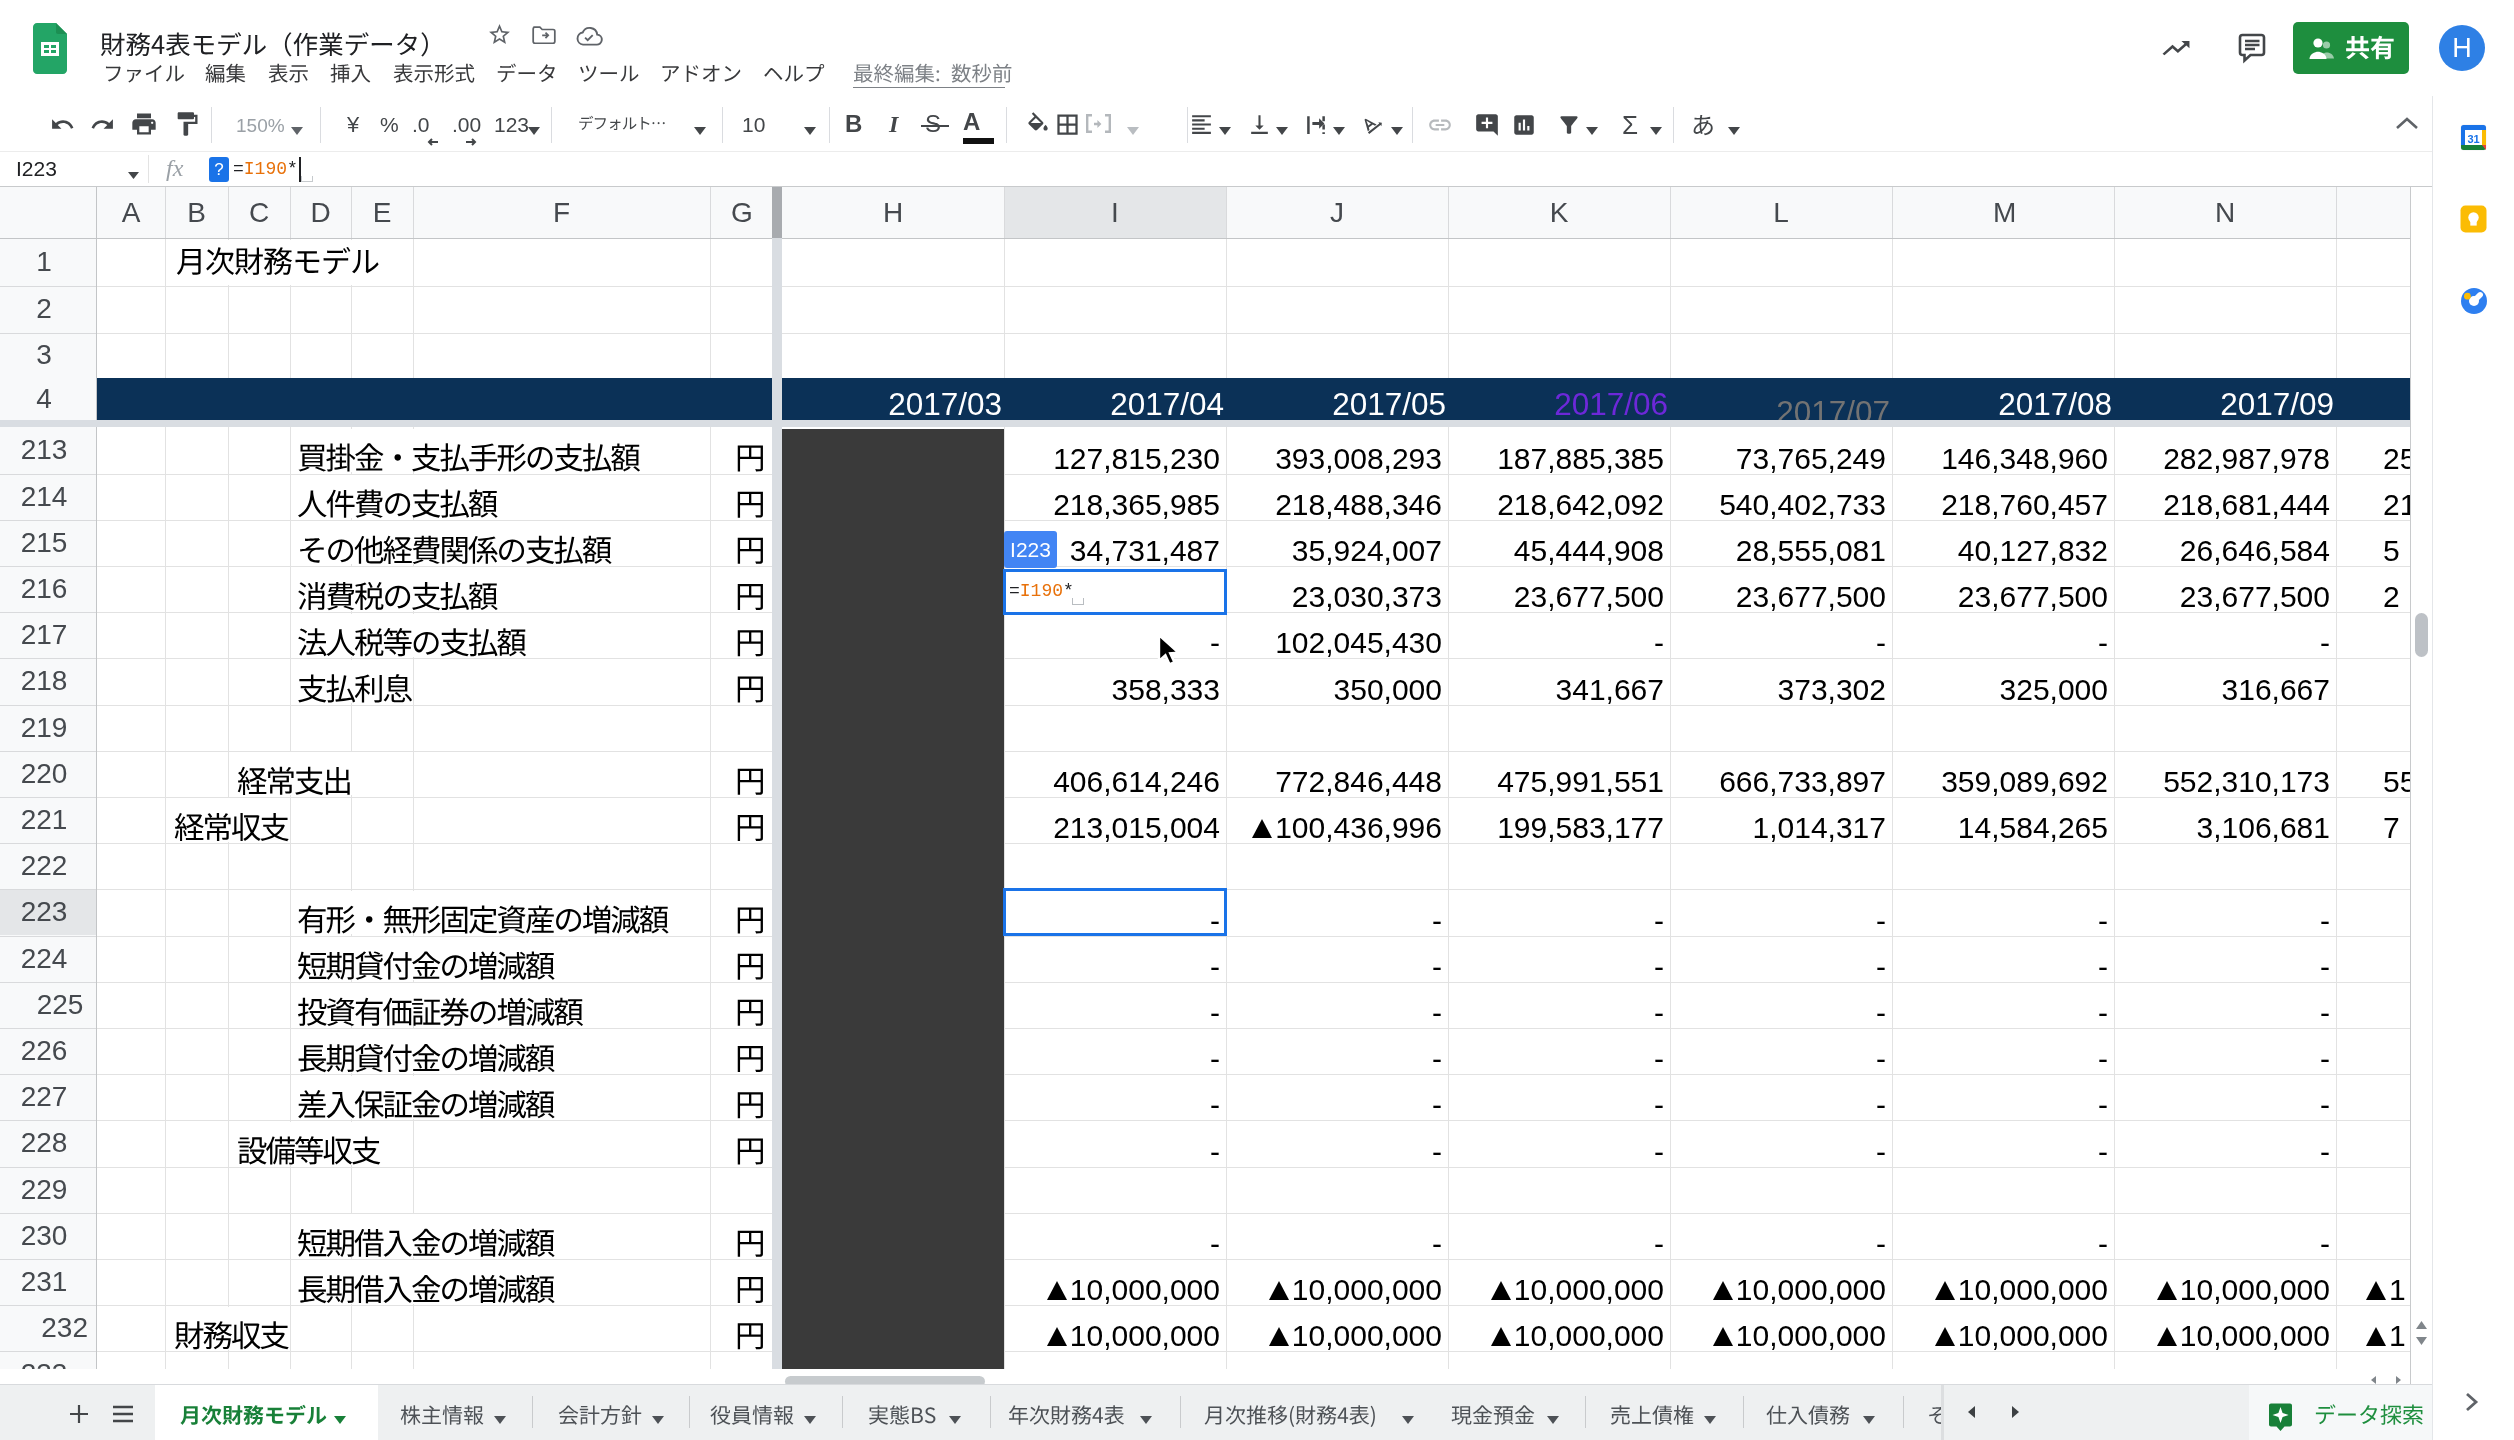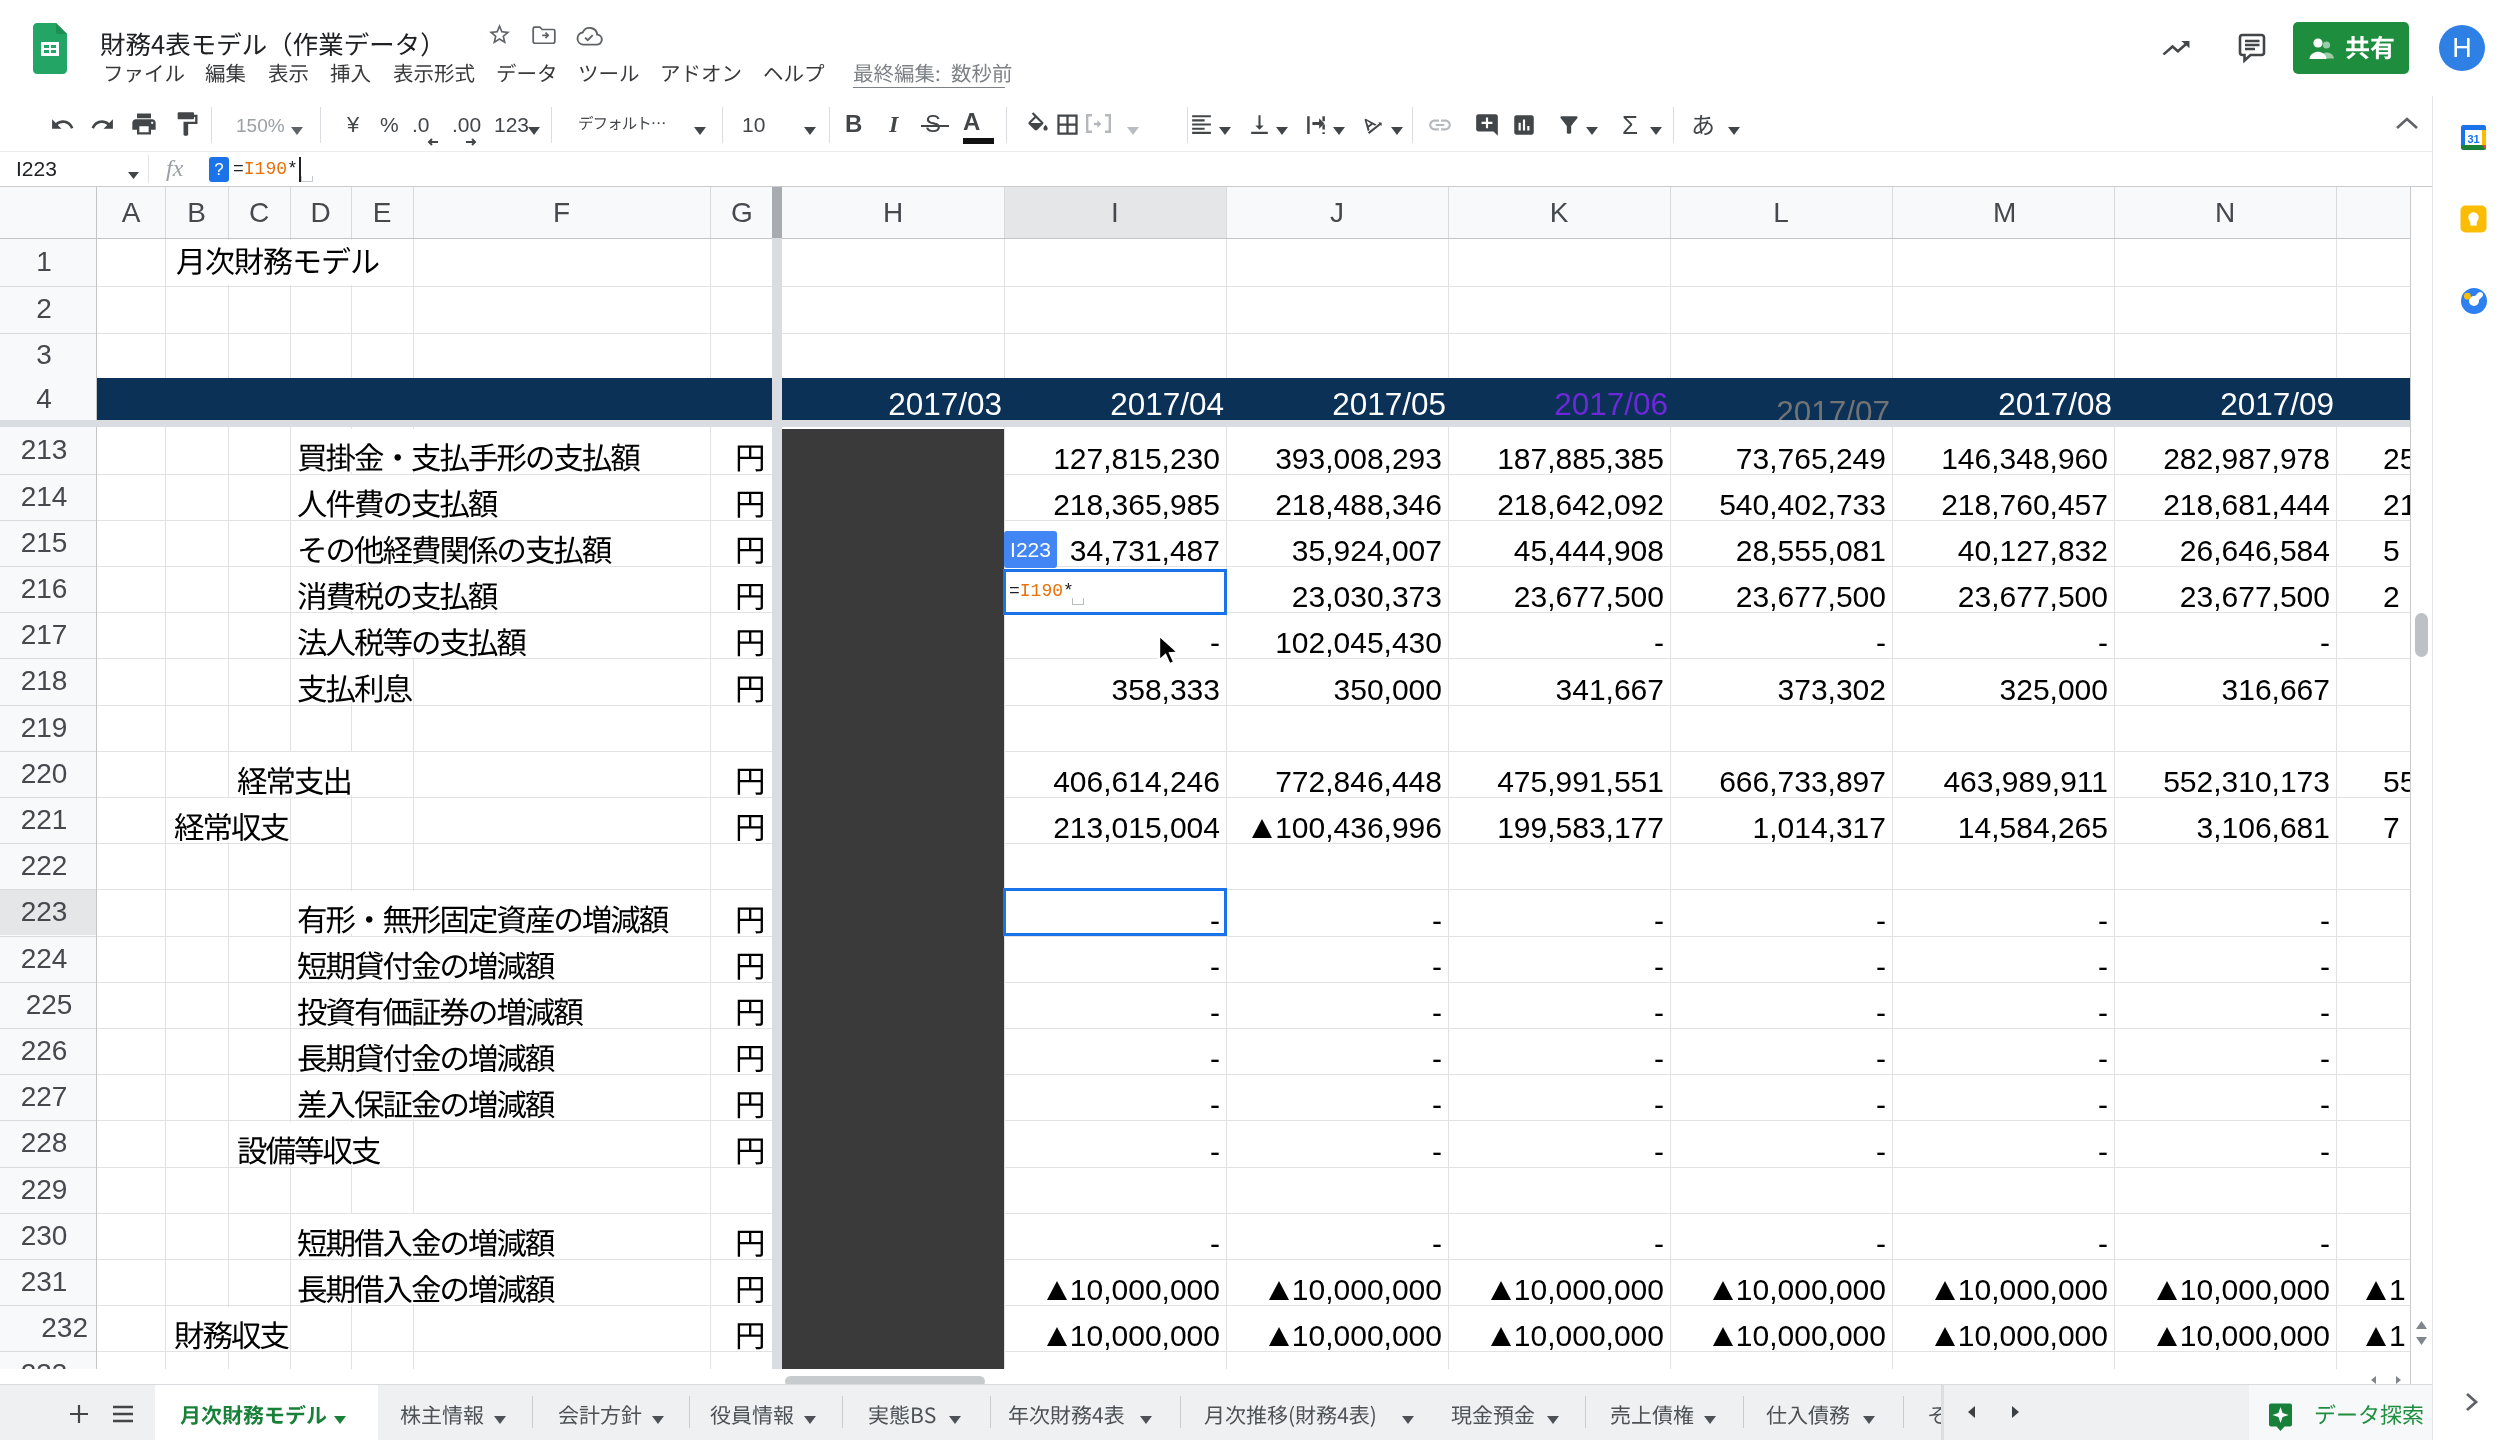--- a/index.html
+++ b/index.html
@@ -35,21 +35,21 @@
     <div style="position:absolute;left:0px;top:528.8px;font-size:28px;line-height:28px;color:#45494e;font-family:'Liberation Sans',sans-serif;white-space:pre;"><span style="display:inline-block;width:88px;text-align:center">215</span></div>
     <div style="position:absolute;left:0px;top:575px;font-size:28px;line-height:28px;color:#45494e;font-family:'Liberation Sans',sans-serif;white-space:pre;"><span style="display:inline-block;width:88px;text-align:center">216</span></div>
     <div style="position:absolute;left:0px;top:621.2px;font-size:28px;line-height:28px;color:#45494e;font-family:'Liberation Sans',sans-serif;white-space:pre;"><span style="display:inline-block;width:88px;text-align:center">217</span></div>
     <div style="position:absolute;left:0px;top:667.4px;font-size:28px;line-height:28px;color:#45494e;font-family:'Liberation Sans',sans-serif;white-space:pre;"><span style="display:inline-block;width:88px;text-align:center">218</span></div>
     <div style="position:absolute;left:0px;top:713.6px;font-size:28px;line-height:28px;color:#45494e;font-family:'Liberation Sans',sans-serif;white-space:pre;"><span style="display:inline-block;width:88px;text-align:center">219</span></div>
     <div style="position:absolute;left:0px;top:759.8px;font-size:28px;line-height:28px;color:#45494e;font-family:'Liberation Sans',sans-serif;white-space:pre;"><span style="display:inline-block;width:88px;text-align:center">220</span></div>
     <div style="position:absolute;left:0px;top:806px;font-size:28px;line-height:28px;color:#45494e;font-family:'Liberation Sans',sans-serif;white-space:pre;"><span style="display:inline-block;width:88px;text-align:center">221</span></div>
     <div style="position:absolute;left:0px;top:852.2px;font-size:28px;line-height:28px;color:#45494e;font-family:'Liberation Sans',sans-serif;white-space:pre;"><span style="display:inline-block;width:88px;text-align:center">222</span></div>
     <div style="position:absolute;left:0px;top:898.4px;font-size:28px;line-height:28px;color:#45494e;font-family:'Liberation Sans',sans-serif;white-space:pre;"><span style="display:inline-block;width:88px;text-align:center">223</span></div>
     <div style="position:absolute;left:0px;top:944.6px;font-size:28px;line-height:28px;color:#45494e;font-family:'Liberation Sans',sans-serif;white-space:pre;"><span style="display:inline-block;width:88px;text-align:center">224</span></div>
-    <div style="position:absolute;left:5px;top:990.8px;font-size:28px;line-height:28px;color:#45494e;font-family:'Liberation Sans',sans-serif;white-space:pre;"><span style="display:inline-block;width:88px;text-align:center">225</span></div>
+    <div style="position:absolute;left:16px;top:990.8px;font-size:28px;line-height:28px;color:#45494e;font-family:'Liberation Sans',sans-serif;white-space:pre;"><span style="display:inline-block;width:88px;text-align:center">225</span></div>
     <div style="position:absolute;left:0px;top:1037px;font-size:28px;line-height:28px;color:#45494e;font-family:'Liberation Sans',sans-serif;white-space:pre;"><span style="display:inline-block;width:88px;text-align:center">226</span></div>
     <div style="position:absolute;left:0px;top:1083.2px;font-size:28px;line-height:28px;color:#45494e;font-family:'Liberation Sans',sans-serif;white-space:pre;"><span style="display:inline-block;width:88px;text-align:center">227</span></div>
     <div style="position:absolute;left:0px;top:1129.4px;font-size:28px;line-height:28px;color:#45494e;font-family:'Liberation Sans',sans-serif;white-space:pre;"><span style="display:inline-block;width:88px;text-align:center">228</span></div>
     <div style="position:absolute;left:0px;top:1175.6px;font-size:28px;line-height:28px;color:#45494e;font-family:'Liberation Sans',sans-serif;white-space:pre;"><span style="display:inline-block;width:88px;text-align:center">229</span></div>
     <div style="position:absolute;left:0px;top:1221.8px;font-size:28px;line-height:28px;color:#45494e;font-family:'Liberation Sans',sans-serif;white-space:pre;"><span style="display:inline-block;width:88px;text-align:center">230</span></div>
     <div style="position:absolute;left:0px;top:1268px;font-size:28px;line-height:28px;color:#45494e;font-family:'Liberation Sans',sans-serif;white-space:pre;"><span style="display:inline-block;width:88px;text-align:center">231</span></div>
     <div style="position:absolute;left:0px;top:1314.2px;font-size:28px;line-height:28px;color:#45494e;font-family:'Liberation Sans',sans-serif;white-space:pre;"><span style="display:inline-block;width:88px;text-align:right">232</span></div>
     <div style="position:absolute;left:0px;top:1360.4px;font-size:28px;line-height:28px;color:#45494e;font-family:'Liberation Sans',sans-serif;white-space:pre;"><span style="display:inline-block;width:88px;text-align:center">233</span></div>
     <div style="position:absolute;left:165px;top:238px;width:1px;height:140.3px;background:#e2e2e2;"></div>
     <div style="position:absolute;left:228px;top:238px;width:1px;height:140.3px;background:#e2e2e2;"></div>
@@ -235,21 +235,21 @@
     <div style="position:absolute;right:628px;top:1136.5px;font-size:30px;line-height:30px;color:#000;font-family:'Liberation Sans',sans-serif;white-space:pre;">-</div>
     <div style="position:absolute;right:628px;top:1228.9px;font-size:30px;line-height:30px;color:#000;font-family:'Liberation Sans',sans-serif;white-space:pre;">-</div>
     <div style="position:absolute;right:628px;top:1275.1px;font-size:30px;line-height:30px;color:#000;font-family:'Liberation Sans',sans-serif;white-space:pre;"><span style="display:inline-block;width:0;height:0;border-left:10.5px solid transparent;border-right:10.5px solid transparent;border-bottom:19px solid #000;margin-right:3px"></span>10,000,000</div>
     <div style="position:absolute;right:628px;top:1321.3px;font-size:30px;line-height:30px;color:#000;font-family:'Liberation Sans',sans-serif;white-space:pre;"><span style="display:inline-block;width:0;height:0;border-left:10.5px solid transparent;border-right:10.5px solid transparent;border-bottom:19px solid #000;margin-right:3px"></span>10,000,000</div>
     <div style="position:absolute;right:406px;top:443.5px;font-size:30px;line-height:30px;color:#000;font-family:'Liberation Sans',sans-serif;white-space:pre;">146,348,960</div>
     <div style="position:absolute;right:406px;top:489.7px;font-size:30px;line-height:30px;color:#000;font-family:'Liberation Sans',sans-serif;white-space:pre;">218,760,457</div>
     <div style="position:absolute;right:406px;top:535.9px;font-size:30px;line-height:30px;color:#000;font-family:'Liberation Sans',sans-serif;white-space:pre;">40,127,832</div>
     <div style="position:absolute;right:406px;top:582.1px;font-size:30px;line-height:30px;color:#000;font-family:'Liberation Sans',sans-serif;white-space:pre;">23,677,500</div>
     <div style="position:absolute;right:406px;top:628.3px;font-size:30px;line-height:30px;color:#000;font-family:'Liberation Sans',sans-serif;white-space:pre;">-</div>
     <div style="position:absolute;right:406px;top:674.5px;font-size:30px;line-height:30px;color:#000;font-family:'Liberation Sans',sans-serif;white-space:pre;">325,000</div>
-    <div style="position:absolute;right:406px;top:766.9px;font-size:30px;line-height:30px;color:#000;font-family:'Liberation Sans',sans-serif;white-space:pre;">463,989,911</div>
+    <div style="position:absolute;right:406px;top:766.9px;font-size:30px;line-height:30px;color:#000;font-family:'Liberation Sans',sans-serif;white-space:pre;">359,089,692</div>
     <div style="position:absolute;right:406px;top:813.1px;font-size:30px;line-height:30px;color:#000;font-family:'Liberation Sans',sans-serif;white-space:pre;">14,584,265</div>
     <div style="position:absolute;right:406px;top:905.5px;font-size:30px;line-height:30px;color:#000;font-family:'Liberation Sans',sans-serif;white-space:pre;">-</div>
     <div style="position:absolute;right:406px;top:951.7px;font-size:30px;line-height:30px;color:#000;font-family:'Liberation Sans',sans-serif;white-space:pre;">-</div>
     <div style="position:absolute;right:406px;top:997.9px;font-size:30px;line-height:30px;color:#000;font-family:'Liberation Sans',sans-serif;white-space:pre;">-</div>
     <div style="position:absolute;right:406px;top:1044.1px;font-size:30px;line-height:30px;color:#000;font-family:'Liberation Sans',sans-serif;white-space:pre;">-</div>
     <div style="position:absolute;right:406px;top:1090.3px;font-size:30px;line-height:30px;color:#000;font-family:'Liberation Sans',sans-serif;white-space:pre;">-</div>
     <div style="position:absolute;right:406px;top:1136.5px;font-size:30px;line-height:30px;color:#000;font-family:'Liberation Sans',sans-serif;white-space:pre;">-</div>
     <div style="position:absolute;right:406px;top:1228.9px;font-size:30px;line-height:30px;color:#000;font-family:'Liberation Sans',sans-serif;white-space:pre;">-</div>
     <div style="position:absolute;right:406px;top:1275.1px;font-size:30px;line-height:30px;color:#000;font-family:'Liberation Sans',sans-serif;white-space:pre;"><span style="display:inline-block;width:0;height:0;border-left:10.5px solid transparent;border-right:10.5px solid transparent;border-bottom:19px solid #000;margin-right:3px"></span>10,000,000</div>
     <div style="position:absolute;right:406px;top:1321.3px;font-size:30px;line-height:30px;color:#000;font-family:'Liberation Sans',sans-serif;white-space:pre;"><span style="display:inline-block;width:0;height:0;border-left:10.5px solid transparent;border-right:10.5px solid transparent;border-bottom:19px solid #000;margin-right:3px"></span>10,000,000</div>

